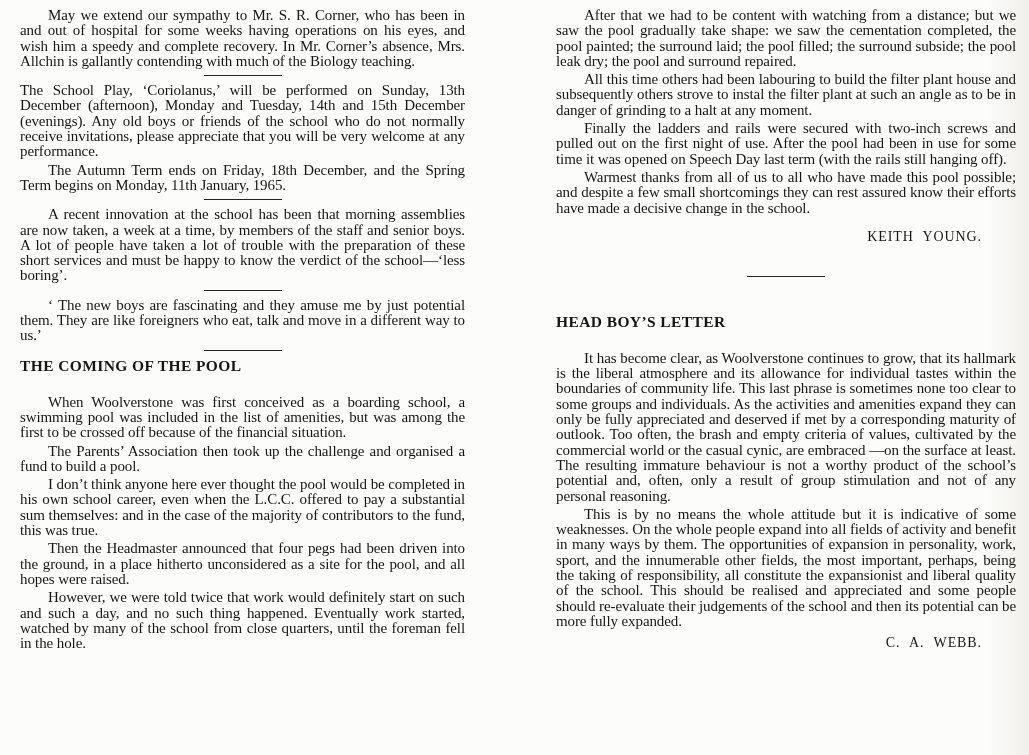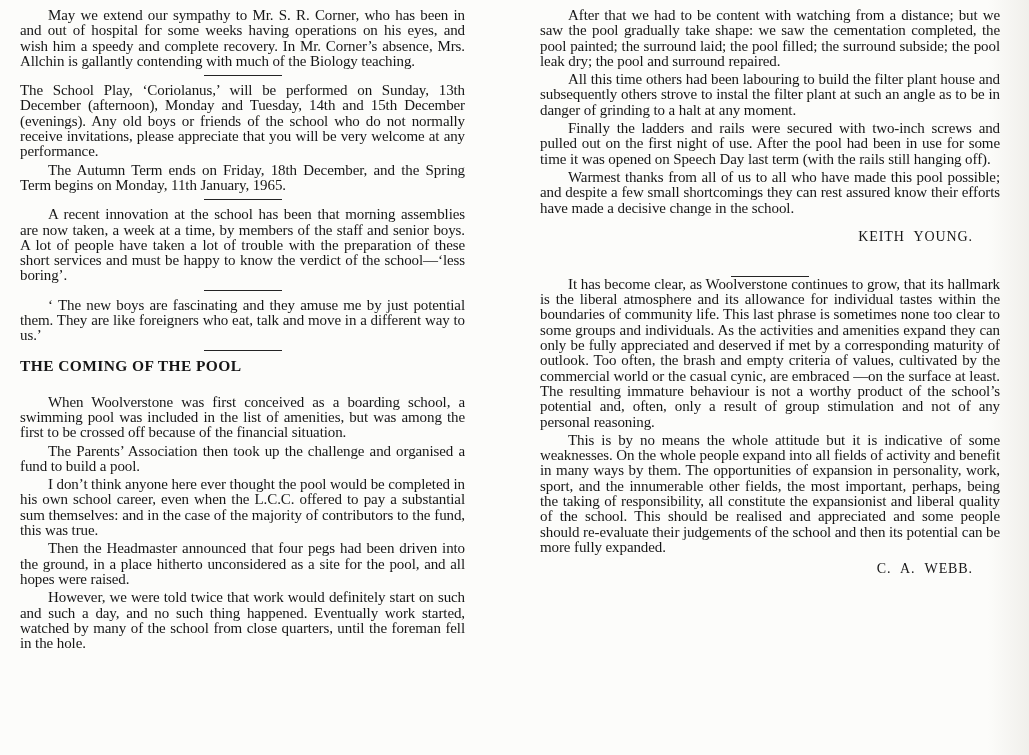--- a/index.html
+++ b/index.html
@@ -14,20 +14,21 @@
     background: linear-gradient(90deg, #fcfcfa 0%, #fcfcfa 96%, #f0efeb 100%);
     font-family: "Liberation Serif", "DejaVu Serif", serif;
     color: #161616;
   }
   .page {
     box-sizing: border-box;
     width: 1029px;
     height: 755px;
     padding: 8px 0 0 20px;
     display: flex;
+    gap: 16px;
   }
   .col {
     box-sizing: border-box;
   }
   .col-left {
     width: 445px;
     margin-right: 75px;
   }
   .col-right {
     width: 460px;
@@ -58,21 +59,21 @@
     letter-spacing: 0.4px;
     margin: 5px 0 21px 0;
     text-align: left;
   }
   .signature {
     font-size: 14px;
     line-height: 15px;
     text-align: right;
     letter-spacing: 0.9px;
     word-spacing: 5px;
-    margin: 13px 27px 0 0;
+    margin: 13px 34px 0 0;
   }
   
   .col-right .divider-mid {
     margin: 32px auto 0 auto;
   }
   .col-right h2.section-heading {
     margin: 37px 0 21px 0;
   }
   .sig-head-boy {
     margin-top: 6px;
@@ -125,20 +126,21 @@
     <p class="para indent">All this time others had been labouring to build the filter plant house and subsequently others strove to instal the filter plant at such an angle as to be in danger of grinding to a halt at any moment.</p>
 
     <p class="para indent">Finally the ladders and rails were secured with two-inch screws and pulled out on the first night of use. After the pool had been in use for some time it was opened on Speech Day last term (with the rails still hanging off).</p>
 
     <p class="para indent">Warmest thanks from all of us to all who have made this pool possible; and despite a few small shortcomings they can rest assured know their efforts have made a decisive change in the school.</p>
 
     <div class="signature">KEITH YOUNG.</div>
 
     <div class="divider divider-mid"></div>
 
+    <h2 class="section-heading">HEAD BOY’S LETTER</h2>
 
     <p class="para indent">It has become clear, as Woolverstone continues to grow, that its hallmark is the liberal atmosphere and its allowance for individual tastes within the boundaries of community life. This last phrase is sometimes none too clear to some groups and individuals. As the activities and amenities expand they can only be fully appreciated and deserved if met by a corresponding maturity of outlook. Too often, the brash and empty criteria of values, cultivated by the commercial world or the casual cynic, are embraced —on the surface at least. The resulting immature behaviour is not a worthy product of the school’s potential and, often, only a result of group stimulation and not of any personal reasoning.</p>
 
     <p class="para indent">This is by no means the whole attitude but it is indicative of some weaknesses. On the whole people expand into all fields of activity and benefit in many ways by them. The opportunities of expansion in personality, work, sport, and the innumerable other fields, the most important, perhaps, being the taking of responsibility, all constitute the expansionist and liberal quality of the school. This should be realised and appreciated and some people should re-evaluate their judgements of the school and then its potential can be more fully expanded.</p>
 
     <div class="signature sig-head-boy">C. A. WEBB.</div>
 
   </div>
 
 </div>

